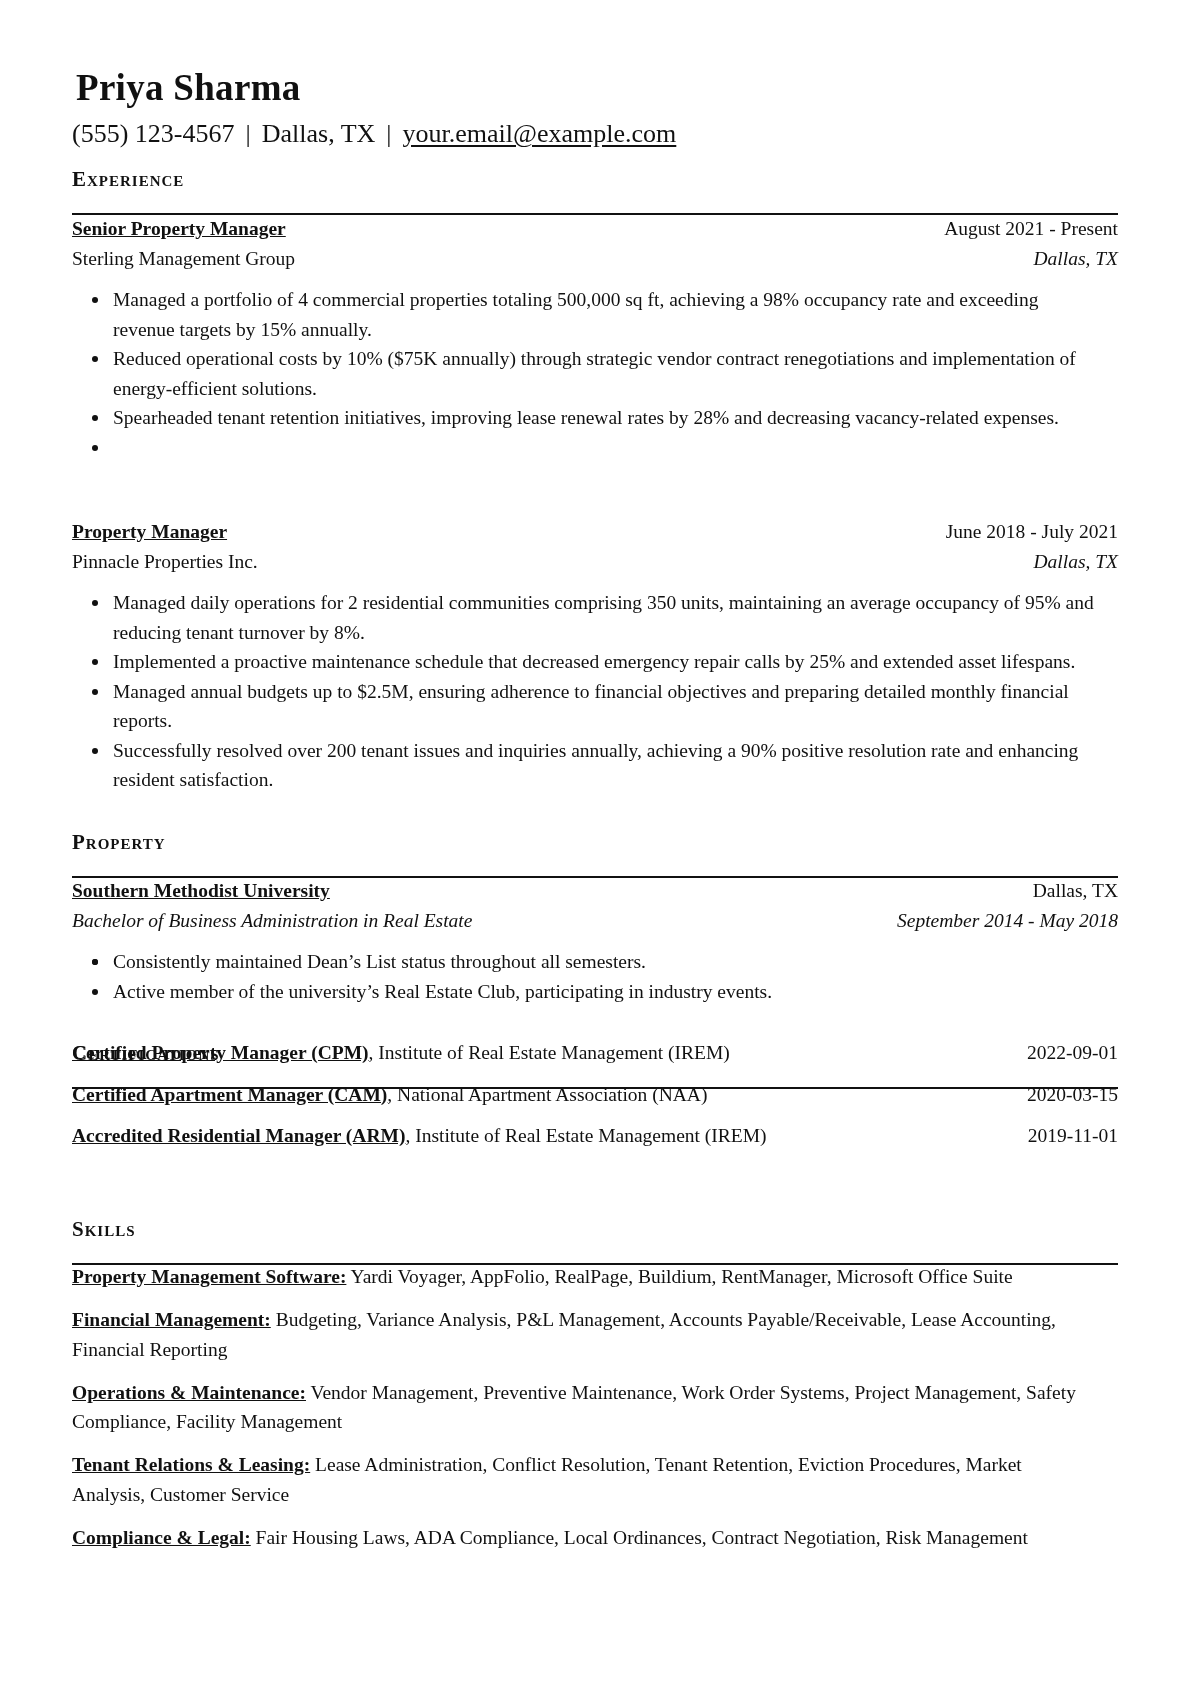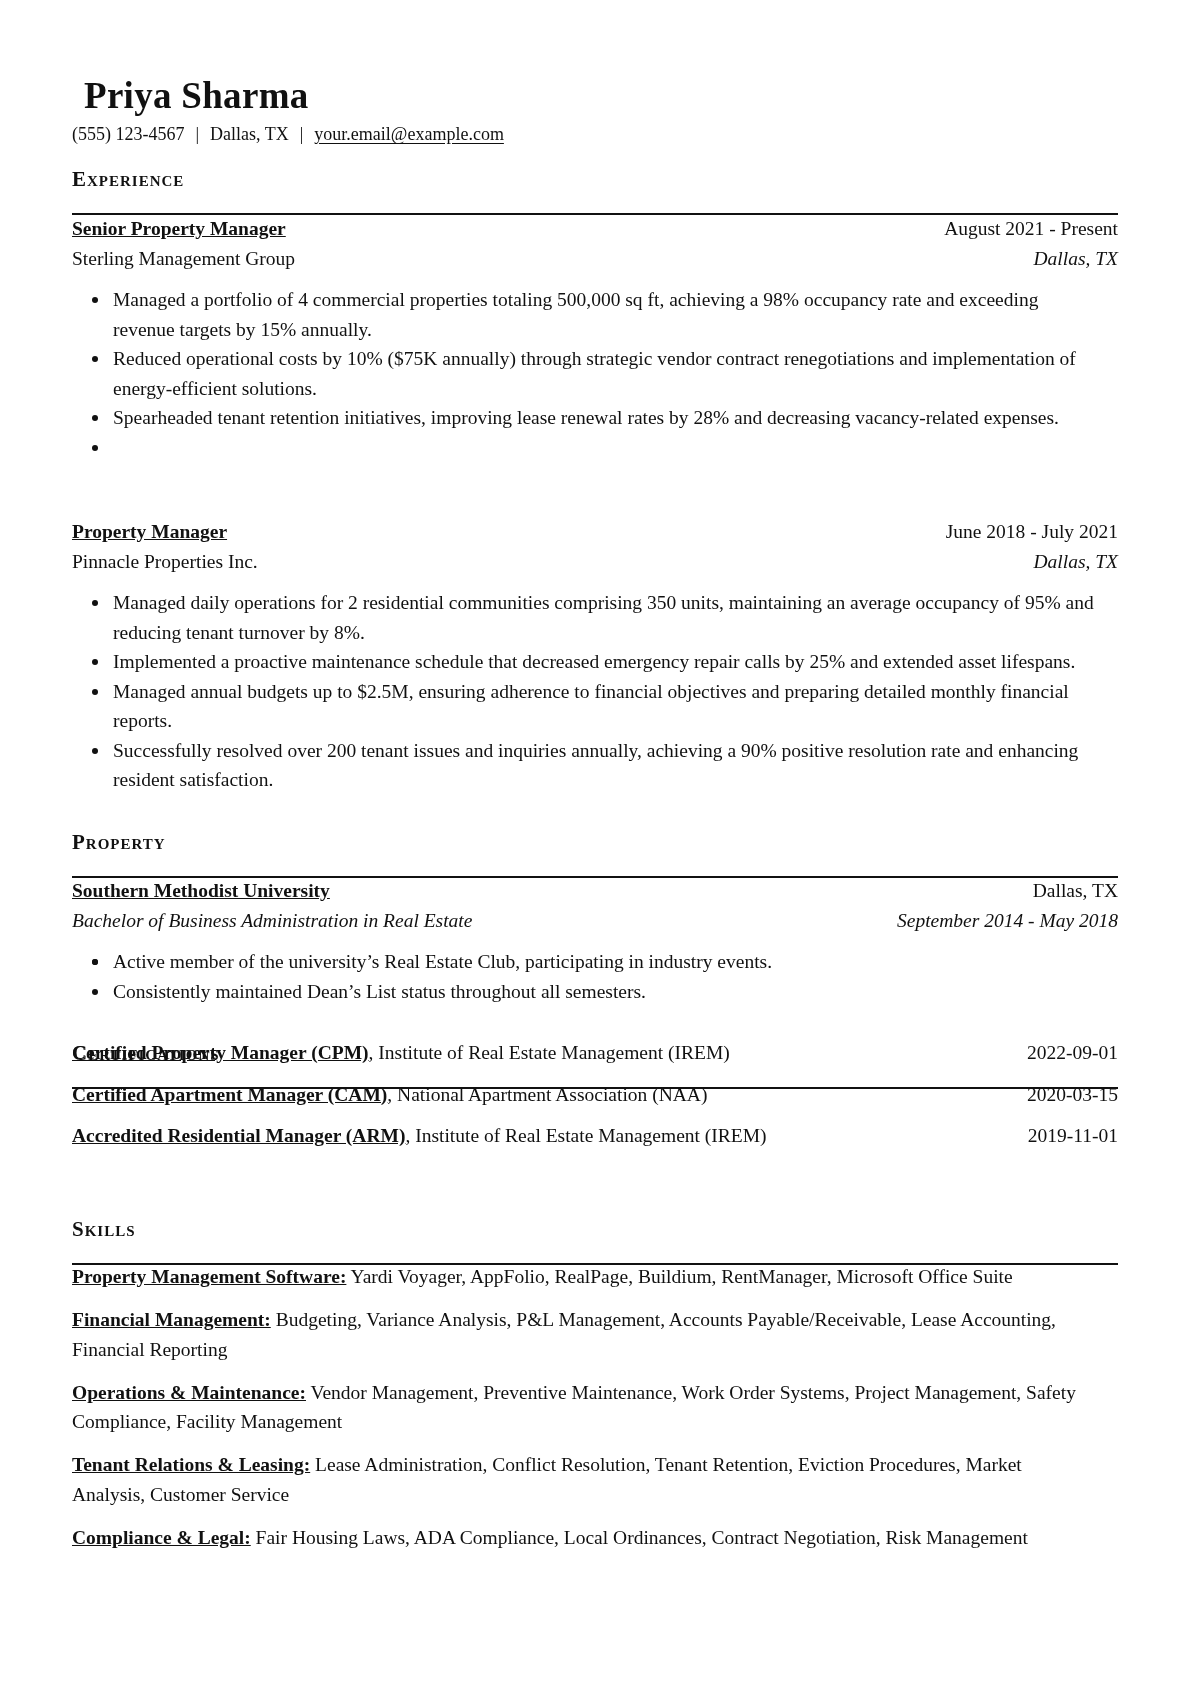--- a/index.html
+++ b/index.html
@@ -5,25 +5,25 @@
   html, body { margin: 0; padding: 0; background: #ffffff; }
   body {
     width: 1190px; height: 1683px; position: relative; overflow: hidden;
     font-family: "Liberation Serif", "DejaVu Serif", serif;
     color: #111111;
   }
   .page { position: absolute; left: 72px; top: 0; width: 1046px; }
   .name {
     position: absolute; top: 62px; left: 0;
     font-size: 37px; font-weight: bold; letter-spacing: 0.3px; line-height: 44px;
-    margin: 12px;
+    margin: 4px;
   }
   .contact {
     position: absolute; top: 120px; left: 0;
-    font-size: 18px; line-height: 28px; white-space: nowrap;
+    font-size: 26px; line-height: 28px; white-space: nowrap;
   }
   .contact .sep { display: inline-block; margin: 0 11px; }
   .contact a { color: #111; text-decoration: underline; text-underline-offset: 3px; }
   .section-head {
     position: absolute; left: 0; width: 1046px;
     border-bottom: 2px solid #111;
     padding-bottom: 20px;
   }
   .section-head h2 {
     margin: 0; font-size: 21px; font-weight: bold; font-variant: small-caps;
@@ -99,22 +99,22 @@
     <div class="row">
       <span class="bold">Southern Methodist University</span>
       <span>Dallas, TX</span>
     </div>
     <div class="row">
       <span class="ital">Bachelor of Business Administration in Real Estate</span>
       <span class="ital">September 2014 - May 2018</span>
     </div>
     <ul class="bullets">
       <li><span class="dot"></span></li>
+      <li><span class="dot"></span><span>Consistently maintained Dean’s List status throughout all semesters.</span></li>
       <li><span class="dot"></span><span>Active member of the university’s Real Estate Club, participating in industry events.</span></li>
-      <li><span class="dot"></span><span>Consistently maintained Dean’s List status throughout all semesters.</span></li>
     </ul>
   </div>
 
   <div class="section-head" style="top:1039px;">
     <h2>Certifications</h2>
   </div>
 
   <div class="block" style="top:1038px;">
     <div class="cert-row">
       <span><span class="bold">Certified Property Manager (CPM)</span><span>, Institute of Real Estate Management (IREM)</span></span>

